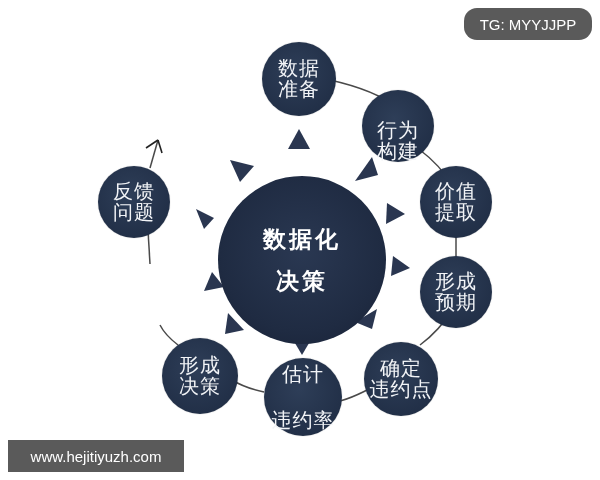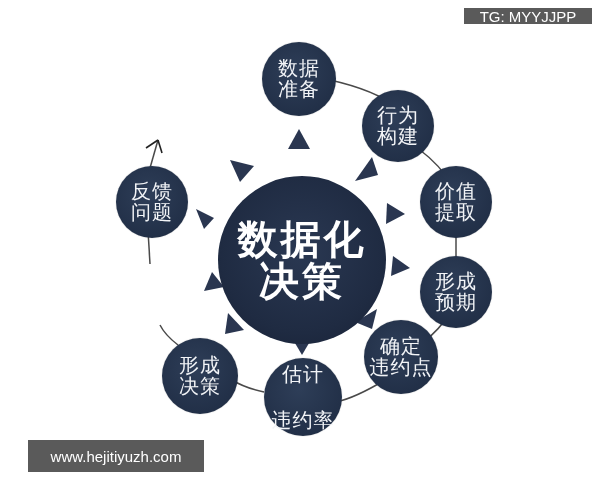--- a/index.html
+++ b/index.html
@@ -13,21 +13,21 @@
     color: #f2f4f7; display: flex; flex-direction: column;
     align-items: center; justify-content: center; text-align: center;
     font-size: 20px; line-height: 21px; letter-spacing: 1px;
     box-shadow: 0 0 1px rgba(0,0,0,0.4);
   }
   .center {
     position: absolute; border-radius: 50%;
     background: radial-gradient(circle at 50% 45%, #2a3852 0%, #1f2b42 65%, #172034 100%);
     color: #ffffff; display: flex; flex-direction: column;
     align-items: center; justify-content: center; text-align: center;
-    font-weight: bold; font-size: 40px; line-height: 42px; letter-spacing: 3px;
+    font-weight: bold; font-size: 23px; line-height: 42px; letter-spacing: 3px;
   }
   .badge {
     position: absolute; background: #5a5a5a; color: #ffffff;
     font-family: "Liberation Sans", sans-serif; font-size: 15px;
     display: flex; align-items: center; justify-content: center;
   }
 </style>
 </head>
 <body>
 
@@ -67,45 +67,45 @@
 
   <div class="center" style="left:218px;top:176px;width:168px;height:168px;">
     <span>数据化</span>
     <span>决策</span>
   </div>
 
   <div class="node" style="left:262px;top:42px;width:74px;height:74px;">
     <span>数据</span>
     <span>准备</span>
   </div>
-  <div class="node" style="left:362px;top:90px;width:72px;height:72px;">
+  <div class="node" style="left:362px;top:90px;width:72px;height:72px;justify-content:flex-end;">
     <span>行为</span>
     <span>构建</span>
   </div>
   <div class="node" style="left:420px;top:166px;width:72px;height:72px;text-align:right;">
     <span>价值</span>
     <span>提取</span>
   </div>
   <div class="node" style="left:420px;top:256px;width:72px;height:72px;">
     <span>形成</span>
     <span>预期</span>
   </div>
-  <div class="node" style="left:364px;top:320px;width:74px;height:74px;">
+  <div class="node" style="left:364px;top:342px;width:74px;height:74px;">
     <span>确定</span>
     <span>违约点</span>
   </div>
   <div class="node" style="left:264px;top:358px;width:78px;height:78px;gap:25px;">
     <span>估计</span>
     <span>违约率</span>
   </div>
   <div class="node" style="left:162px;top:338px;width:76px;height:76px;">
     <span>形成</span>
     <span>决策</span>
   </div>
-  <div class="node" style="left:116px;top:166px;width:72px;height:72px;">
+  <div class="node" style="left:98px;top:166px;width:72px;height:72px;">
     <span>反馈</span>
     <span>问题</span>
   </div>
 </div>
 
-<div class="badge" style="left:464px;top:8px;width:128px;height:16px;">TG: MYYJJPP</div>
+<div class="badge" style="left:464px;top:8px;width:128px;height:32px;border-radius:13px;">TG: MYYJJPP</div>
 
-<div class="badge" style="left:8px;top:440px;width:176px;height:32px;margin-left:20px;">www.hejitiyuzh.com</div>
+<div class="badge" style="left:8px;top:440px;width:176px;height:32px;">www.hejitiyuzh.com</div>
 
 </body></html>

